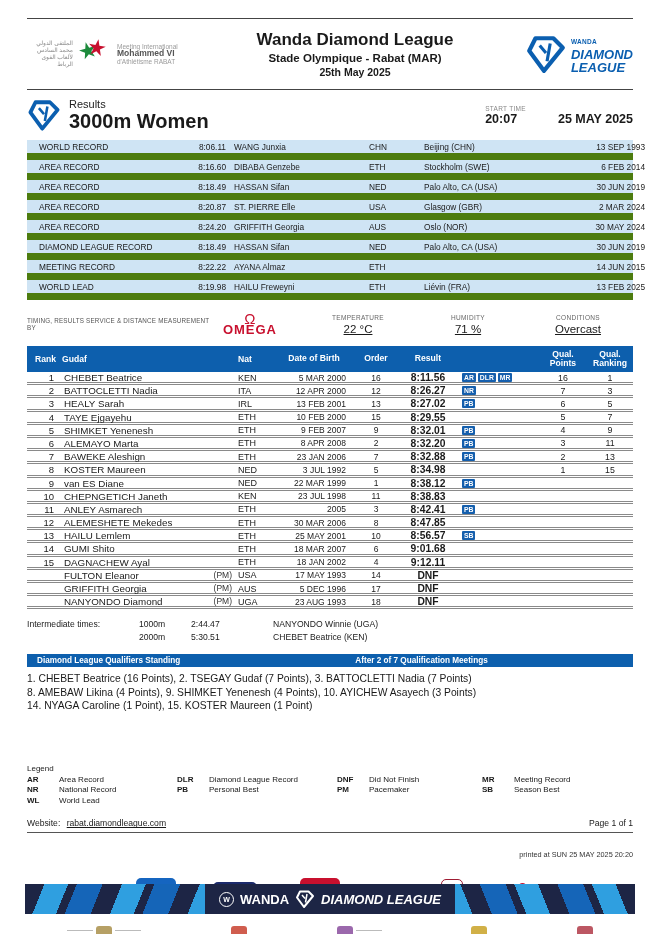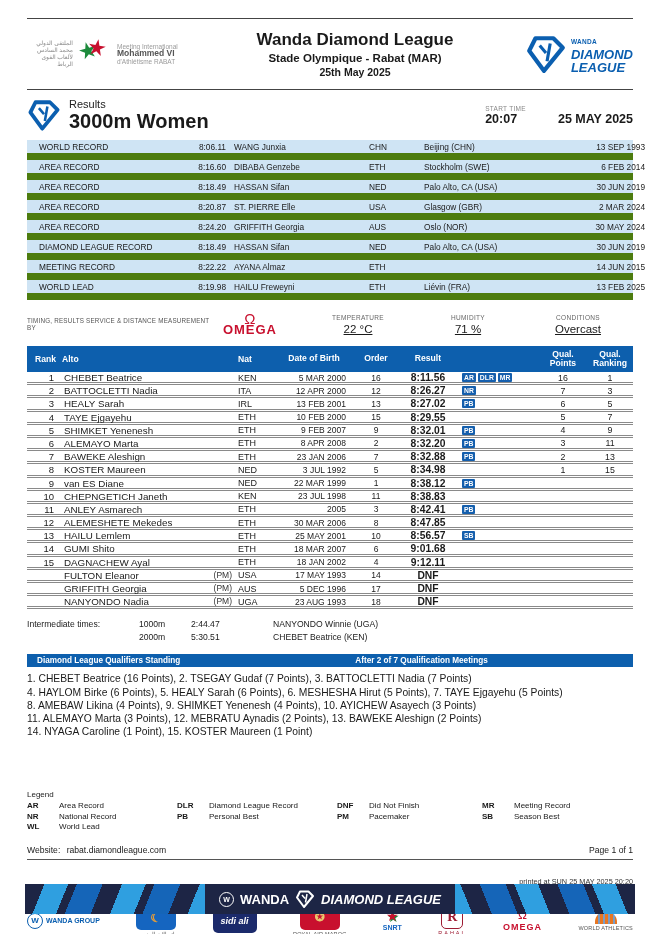--- a/index.html
+++ b/index.html
@@ -269,21 +269,21 @@
         <div class="val">71 %</div>
       </div>
       <div class="cond">
         <div class="lab">CONDITIONS</div>
         <div class="val">Overcast</div>
       </div>
     </div>
 
     <div class="thead">
       <div class="c rt">Rank</div>
-      <div class="c">Alto</div>
+      <div class="c">Gudaf</div>
       <div class="c">Nat</div>
       <div class="ctr" style="text-align:center">Date of Birth</div>
       <div class="ctr">Order</div>
       <div class="ctr">Result</div>
       <div></div>
       <div class="ctr"><span>Qual.</span><br><span>Points</span></div>
       <div class="ctr"><span>Qual.</span><br><span>Ranking</span></div>
     </div>
     <div id="results">
         <div class="res-row">
@@ -525,21 +525,21 @@
           <span class="dob">5 DEC 1996</span>
           <span class="ord">17</span>
           <span class="result">DNF</span>
           <span class="badges"></span>
           <span class="qp"></span>
           <span class="qr"></span>
         </div>
         <div class="res-row">
           <span class="rank"></span>
           <span class="name">
-            <span>NANYONDO Nadia</span>
+            <span>NANYONDO Diamond</span>
             <span class="pm">(PM)</span>
           </span>
           <span class="nat">UGA</span>
           <span class="dob">23 AUG 1993</span>
           <span class="ord">18</span>
           <span class="result">DNF</span>
           <span class="badges"></span>
           <span class="qp"></span>
           <span class="qr"></span>
         </div>
@@ -562,23 +562,21 @@
           </div>
       </div>
     </div>
 
     <div class="qualbar">
       <span>Diamond League Qualifiers Standing</span>
       <span class="b2">After 2 of 7 Qualification Meetings</span>
     </div>
     <div class="standings" id="standings">
         <div>1. CHEBET Beatrice (16 Points), 2. TSEGAY Gudaf (7 Points), 3. BATTOCLETTI Nadia (7 Points)</div>
-        <div>4. HAYLOM Birke (6 Points), 5. HEALY Sarah (6 Points), 6. MESHESHA Hirut (5 Points), 7. TAYE Ejgayehu (5 Points)</div>
         <div>8. AMEBAW Likina (4 Points), 9. SHIMKET Yenenesh (4 Points), 10. AYICHEW Asayech (3 Points)</div>
-        <div>11. ALEMAYO Marta (3 Points), 12. MEBRATU Aynadis (2 Points), 13. BAWEKE Aleshign (2 Points)</div>
         <div>14. NYAGA Caroline (1 Point), 15. KOSTER Maureen (1 Point)</div>
       </div>
 
     <div class="legend">
       <div class="title">Legend</div>
       <div class="legcols" id="legend-cols">
           <div>
             <div class="legitem">
               <span class="ab">AR</span>
               <span>Area Record</span>
@@ -620,21 +618,21 @@
             <div class="legitem">
               <span class="ab">SB</span>
               <span>Season Best</span>
             </div>
           </div>
         </div>
     </div>
 
     <div class="webrow">
       <div><span>Website:</span>
-        <span style="margin-left:4px;">rabat.diamondleague.com</span></div>
+        <span style="margin-left:4px;text-decoration:underline;">rabat.diamondleague.com</span></div>
       <div>Page 1 of 1</div>
     </div>
     <div class="printed">printed at  SUN 25 MAY 2025 20:20</div>
 
     <div class="sponsors1" id="sponsors1">
         <div class="sp">
           <div class="wandagrp">
             <span class="wcirc">W</span>
             <span class="tx">WANDA GROUP</span>
           </div>

